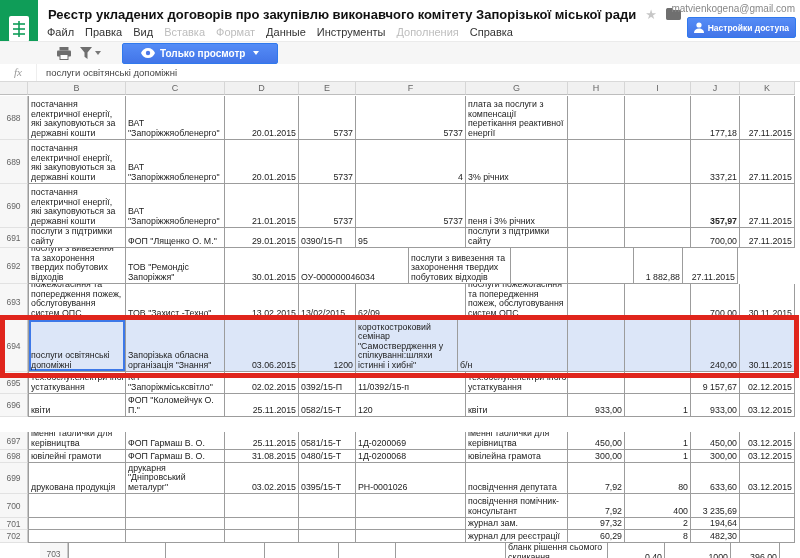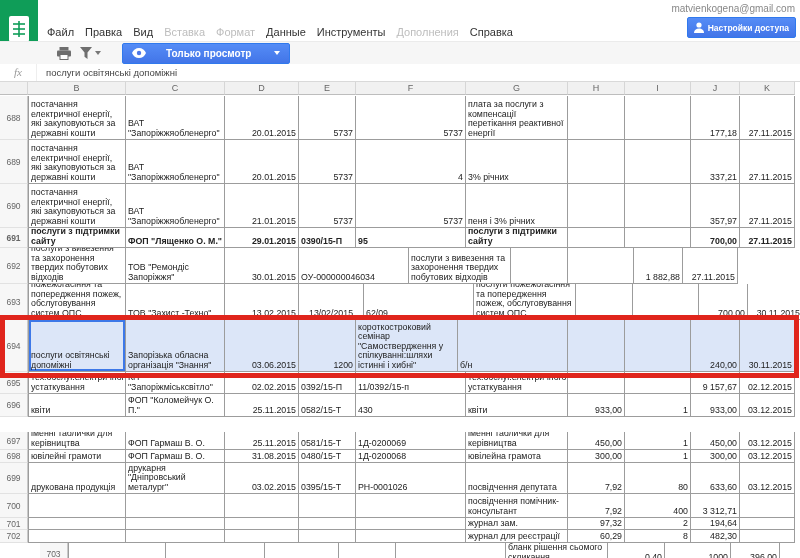--- a/index.html
+++ b/index.html
@@ -20,23 +20,23 @@
         font-size:11px;color:#333;}
   .mi{cursor:default;}
   .mi.dis{color:#bdbdbd;}
 
   .toolbar{position:absolute;left:0;right:0;top:41px;height:22px;background:#f6f6f6;
         border-top:1px solid #ebebeb;border-bottom:1px solid #e0e0e0;
         display:flex;align-items:center;padding-left:57px;}
   .tool{display:flex;align-items:center;margin-right:9px;}
   .caret{width:0;height:0;border-left:3.5px solid transparent;border-right:3.5px solid transparent;
         border-top:4px solid #777;margin-left:3px;}
-  .viewonly{height:19px;margin-left:12px;padding:0 9px;border-radius:2px;
+  .viewonly{height:19px;margin-left:12px;padding:0 18px;border-radius:2px;
         background:linear-gradient(#558cf6,#4275e8);border:1px solid #3079ed;
-        display:flex;align-items:center;gap:20px;color:#fff;font-size:10px;font-weight:bold;}
+        display:flex;align-items:center;gap:5px;color:#fff;font-size:10px;font-weight:bold;}
   .viewonly .caret{border-top-color:#fff;}
 
   .formulabar{position:absolute;left:0;right:0;top:64px;height:17px;background:#fff;
         border-bottom:1px solid #d9d9d9;display:flex;align-items:center;}
   .fx{width:36px;text-align:center;color:#9a9a9a;font-family:"Liberation Serif",serif;
         font-style:italic;font-size:11px;border-right:1px solid #eee;height:17px;line-height:17px;}
   .fvalue{padding-left:9px;font-size:9.5px;color:#444;}
 
   
   .colheads{position:absolute;left:0;top:82px;height:13px;display:flex;}
@@ -75,20 +75,29 @@
       <rect x="0" y="0" width="20" height="26" rx="2" fill="#ffffff"></rect>
       <g stroke="#0f9d58" stroke-width="1.6">
         <line x1="4" y1="8" x2="16" y2="8"></line>
         <line x1="4" y1="13" x2="16" y2="13"></line>
         <line x1="4" y1="18" x2="16" y2="18"></line>
         <line x1="10" y1="5" x2="10" y2="21"></line>
       </g>
     </svg>
   </div>
 
+  <div class="titlebar">
+    <span class="doc-title">Реєстр укладених договорів про закупівлю виконавчого комітету Запорізької міської ради</span>
+    <span class="star">★</span>
+    <span style="display:flex;">
+      <svg width="15" height="12" viewBox="0 0 15 12">
+        <path d="M0 2c0-1 .5-2 1.5-2H6l1.5 2h6C14.5 2 15 2.8 15 3.8V10c0 1-.6 2-1.6 2H1.5C.5 12 0 11 0 10z" fill="#6f6f6f"></path>
+      </svg>
+    </span>
+  </div>
 
   <span class="email">matvienkogena@gmail.com</span>
 
   <div class="share-btn">
     <svg width="10" height="11" viewBox="0 0 10 11">
       <circle cx="5" cy="3" r="2.6" fill="#fff"></circle>
       <path d="M0 11c0-3 2.2-4.6 5-4.6S10 8 10 11z" fill="#fff"></path>
     </svg>
     <span>Настройки доступа</span>
   </div>
@@ -179,24 +188,24 @@
       <div class="row" style="height: 44px;">
         <div class="rh" style="width: 28px;">690</div>
         <div class="cell al first" style="width: 98px;">постачання електричної енергії, які закуповуються за державні кошти</div>
         <div class="cell al" style="width: 99px;">ВАТ "Запоріжжяобленерго"</div>
         <div class="cell ar" style="width: 74px;">21.01.2015</div>
         <div class="cell ar" style="width: 57px;">5737</div>
         <div class="cell ar" style="width: 110px;">5737</div>
         <div class="cell al" style="width: 102px;">пеня і 3% річних</div>
         <div class="cell al" style="width: 57px;"></div>
         <div class="cell al" style="width: 66px;"></div>
-        <div class="cell ar" style="width: 49px;">357,97</div>
-        <div class="cell ar" style="width: 55px;">27.11.2015</div>
-      </div>
-      <div class="row" style="height: 20px; font-weight: bold;">
+        <div class="cell ar" style="width: 49px; font-weight: bold;">357,97</div>
+        <div class="cell ar" style="width: 55px;">27.11.2015</div>
+      </div>
+      <div class="row" style="height: 20px;">
         <div class="rh" style="width: 28px;">691</div>
         <div class="cell al first" style="width: 98px;">послуги з підтримки сайту</div>
         <div class="cell al" style="width: 99px;">ФОП "Лященко О. М."</div>
         <div class="cell ar" style="width: 74px;">29.01.2015</div>
         <div class="cell al" style="width: 57px;">0390/15-П</div>
         <div class="cell al" style="width: 110px;">95</div>
         <div class="cell al" style="width: 102px;">послуги з підтримки сайту</div>
         <div class="cell al" style="width: 57px;"></div>
         <div class="cell al" style="width: 66px;"></div>
         <div class="cell ar" style="width: 49px;">700,00</div>
@@ -212,21 +221,21 @@
         <div class="cell al" style="width: 57px;"></div>
         <div class="cell al" style="width: 66px;"></div>
         <div class="cell ar" style="width: 49px;">1 882,88</div>
         <div class="cell ar" style="width: 55px;">27.11.2015</div>
       </div>
       <div class="row" style="height: 36px;">
         <div class="rh" style="width: 28px;">693</div>
         <div class="cell al first" style="width: 98px;">послуги пожежогасіння та попередження пожеж, обслуговування систем ОПС</div>
         <div class="cell al" style="width: 99px;">ТОВ "Захист -Техно"</div>
         <div class="cell ar" style="width: 74px;">13.02.2015</div>
-        <div class="cell al" style="width: 57px; margin-left: 8px;">13/02/2015</div>
+        <div class="cell al" style="width: 57px;">13/02/2015</div>
         <div class="cell al" style="width: 110px;">62/09</div>
         <div class="cell al" style="width: 102px;">послуги пожежогасіння та попередження пожеж, обслуговування систем ОПС</div>
         <div class="cell al" style="width: 57px;"></div>
         <div class="cell al" style="width: 66px;"></div>
         <div class="cell ar" style="width: 49px;">700,00</div>
         <div class="cell ar" style="width: 55px;">30.11.2015</div>
       </div>
       <div class="row hl" style="height: 52px;">
         <div class="rh" style="width: 28px;">694</div>
         <div class="cell al first sel" style="width: 98px;">послуги освітянські допоміжні</div>
@@ -252,21 +261,21 @@
         <div class="cell al" style="width: 66px;"></div>
         <div class="cell ar" style="width: 49px;">9 157,67</div>
         <div class="cell ar" style="width: 55px;">02.12.2015</div>
       </div>
       <div class="row" style="height: 23px;">
         <div class="rh" style="width: 28px;">696</div>
         <div class="cell al first" style="width: 98px;">квіти</div>
         <div class="cell al" style="width: 99px;">ФОП "Коломейчук О. П."</div>
         <div class="cell ar" style="width: 74px;">25.11.2015</div>
         <div class="cell al" style="width: 57px;">0582/15-Т</div>
-        <div class="cell al" style="width: 110px;">430</div>
+        <div class="cell al" style="width: 110px;">120</div>
         <div class="cell al" style="width: 102px;">квіти</div>
         <div class="cell ar" style="width: 57px;">933,00</div>
         <div class="cell ar" style="width: 66px;">1</div>
         <div class="cell ar" style="width: 49px;">933,00</div>
         <div class="cell ar" style="width: 55px;">03.12.2015</div>
       </div>
       <div class="row" style="height: 18px; margin-top: 15px;">
         <div class="rh" style="width: 28px;">697</div>
         <div class="cell al first" style="width: 98px;">іменні таблички для керівництва</div>
         <div class="cell al" style="width: 99px;">ФОП Гармаш В. О.</div>
@@ -308,21 +317,21 @@
       <div class="row" style="height: 24px;">
         <div class="rh" style="width: 28px;">700</div>
         <div class="cell al first" style="width: 98px;"></div>
         <div class="cell al" style="width: 99px;"></div>
         <div class="cell al" style="width: 74px;"></div>
         <div class="cell al" style="width: 57px;"></div>
         <div class="cell al" style="width: 110px;"></div>
         <div class="cell al" style="width: 102px;">посвідчення помічник-консультант</div>
         <div class="cell ar" style="width: 57px;">7,92</div>
         <div class="cell ar" style="width: 66px;">400</div>
-        <div class="cell ar" style="width: 49px;">3 312,71</div>
+        <div class="cell ar" style="width: 49px;">3 235,69</div>
         <div class="cell al" style="width: 55px;"></div>
       </div>
       <div class="row" style="height: 12px;">
         <div class="rh" style="width: 28px;">701</div>
         <div class="cell al first" style="width: 98px;"></div>
         <div class="cell al" style="width: 99px;"></div>
         <div class="cell al" style="width: 74px;"></div>
         <div class="cell al" style="width: 57px;"></div>
         <div class="cell al" style="width: 110px;"></div>
         <div class="cell al" style="width: 102px;">журнал зам.</div>

